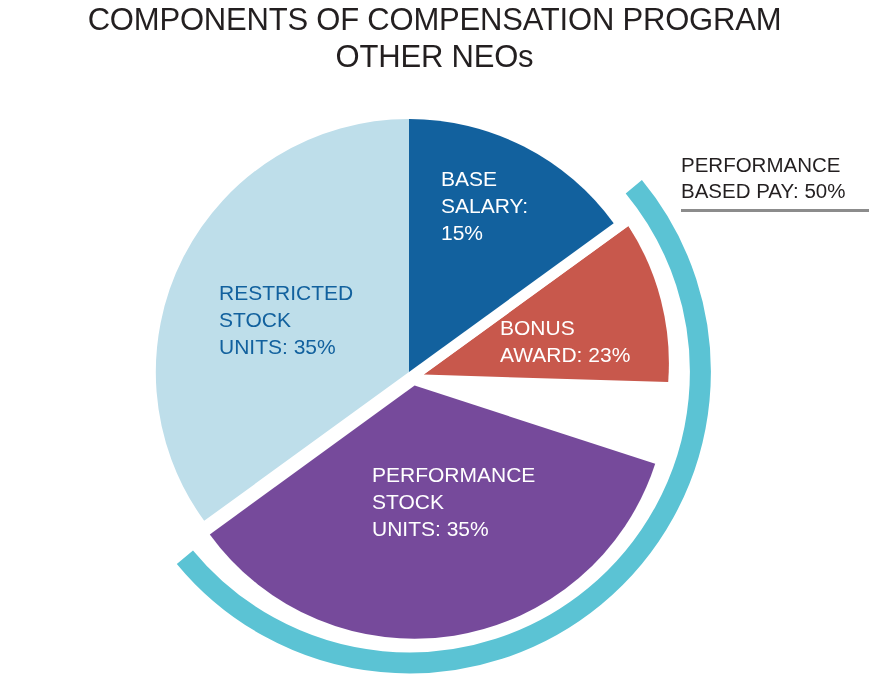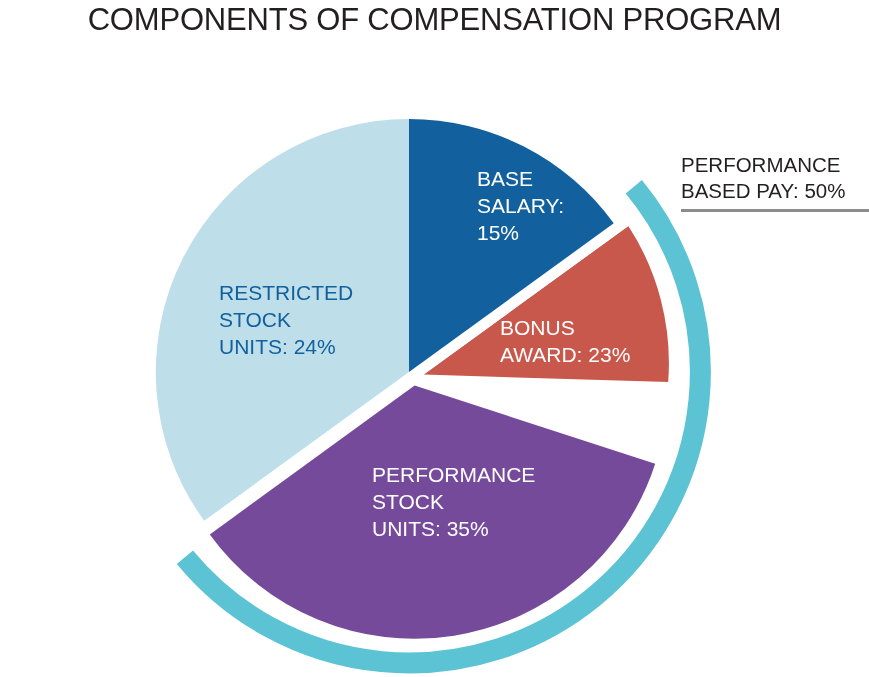--- a/index.html
+++ b/index.html
@@ -47,21 +47,21 @@
   .slice-label {
     position: absolute;
     font-size: 21px;
     line-height: 1.28;
     font-family: "Liberation Sans", sans-serif;
     white-space: pre-line;
   }
   .slice-label.light { color: #ffffff; }
   .slice-label.dark-blue { color: #12619E; }
 
-  #label-base-salary { left: 441px; top: 166px; margin-left: 36px; }
+  #label-base-salary { left: 441px; top: 166px; }
   #label-bonus-award { left: 500px; top: 315px; }
   #label-psu        { left: 372px; top: 462px; }
   #label-rsu        { left: 219px; top: 280px; }
 
   .callout {
     position: absolute;
     left: 681px;
     top: 152px;
     width: 188px;
   }
@@ -82,20 +82,21 @@
     background: #8c8c8c;
   }
 </style>
 </head>
 <body>
 
 <div id="chart-root">
 
   <div class="title-block">
     <span class="title-line">COMPONENTS OF COMPENSATION PROGRAM</span>
+    <span class="title-line">OTHER NEOs</span>
   </div>
 
   <svg class="pie-svg" viewBox="0 0 869 677">
 
     <path fill="#BEDEEA" d="M 409 372 L 204.2 520.8 A 253 253 0 0 1 409 119 Z"></path>
 
     <path fill="#12619E" d="M 409 372 L 409 119 A 253 253 0 0 1 613.7 223.3 Z"></path>
 
     <path fill="#C8584C" transform="translate(14.7, 2.6)" d="M 409 372 L 613.7 223.3 A 253 253 0 0 1 487.2 612.6 Z" clip-path="url(#bonusClip)"></path>
     <defs>
@@ -115,21 +116,21 @@
 
   <div class="slice-label light" id="label-bonus-award">BONUS
 AWARD: 23%</div>
 
   <div class="slice-label light" id="label-psu">PERFORMANCE
 STOCK
 UNITS: 35%</div>
 
   <div class="slice-label dark-blue" id="label-rsu">RESTRICTED
 STOCK
-UNITS: 24%</div>
+UNITS: 35%</div>
 
   <div class="callout">
     <span class="callout-text">PERFORMANCE
 BASED PAY: 50%</span>
   </div>
   <div class="callout-rule"></div>
 
 </div>
 
 </body></html>

